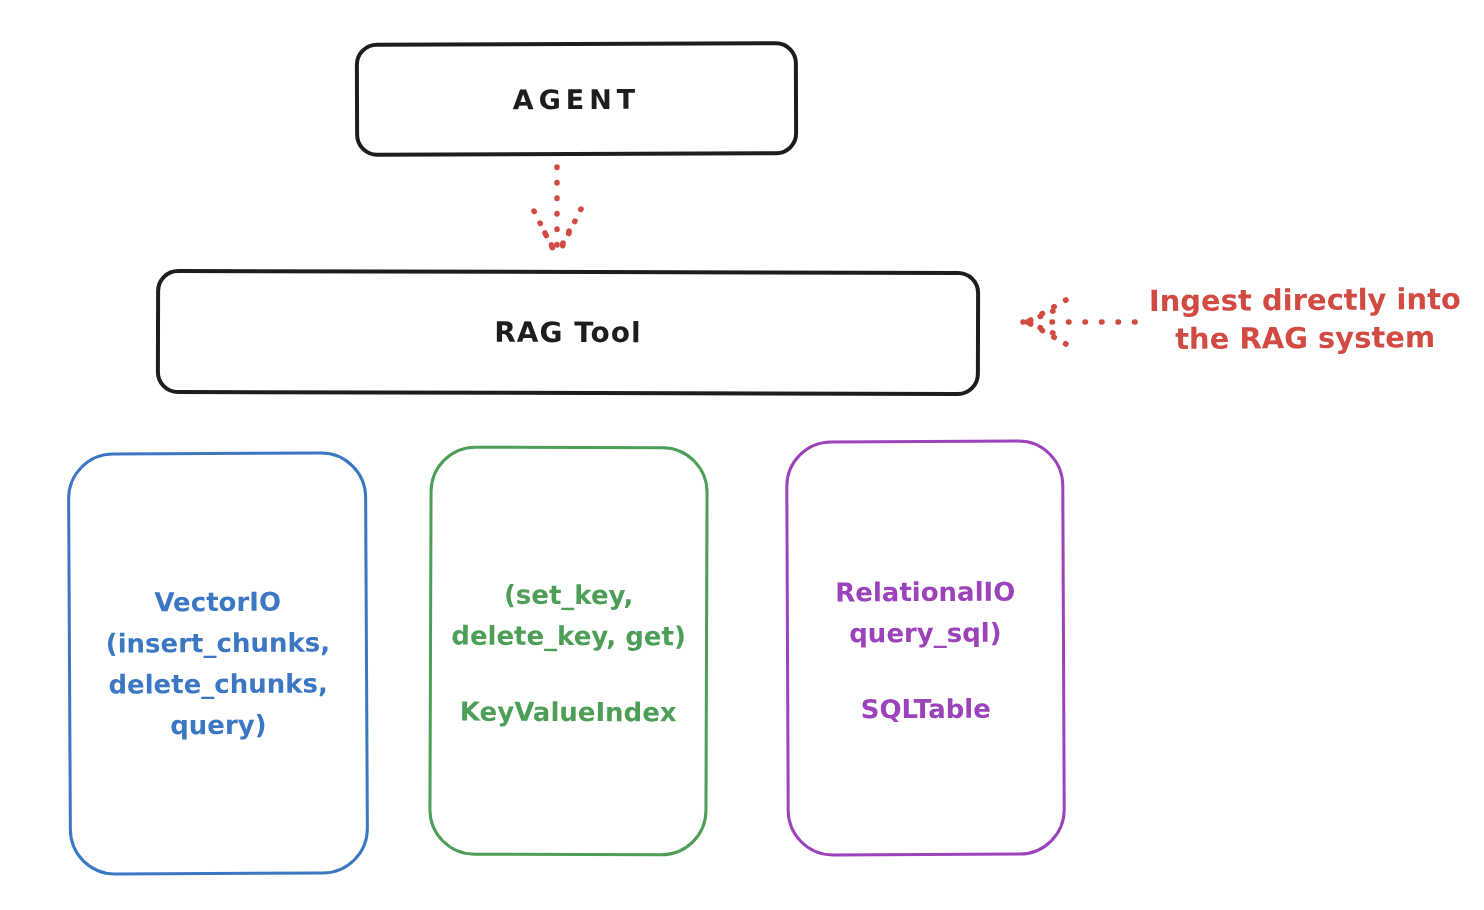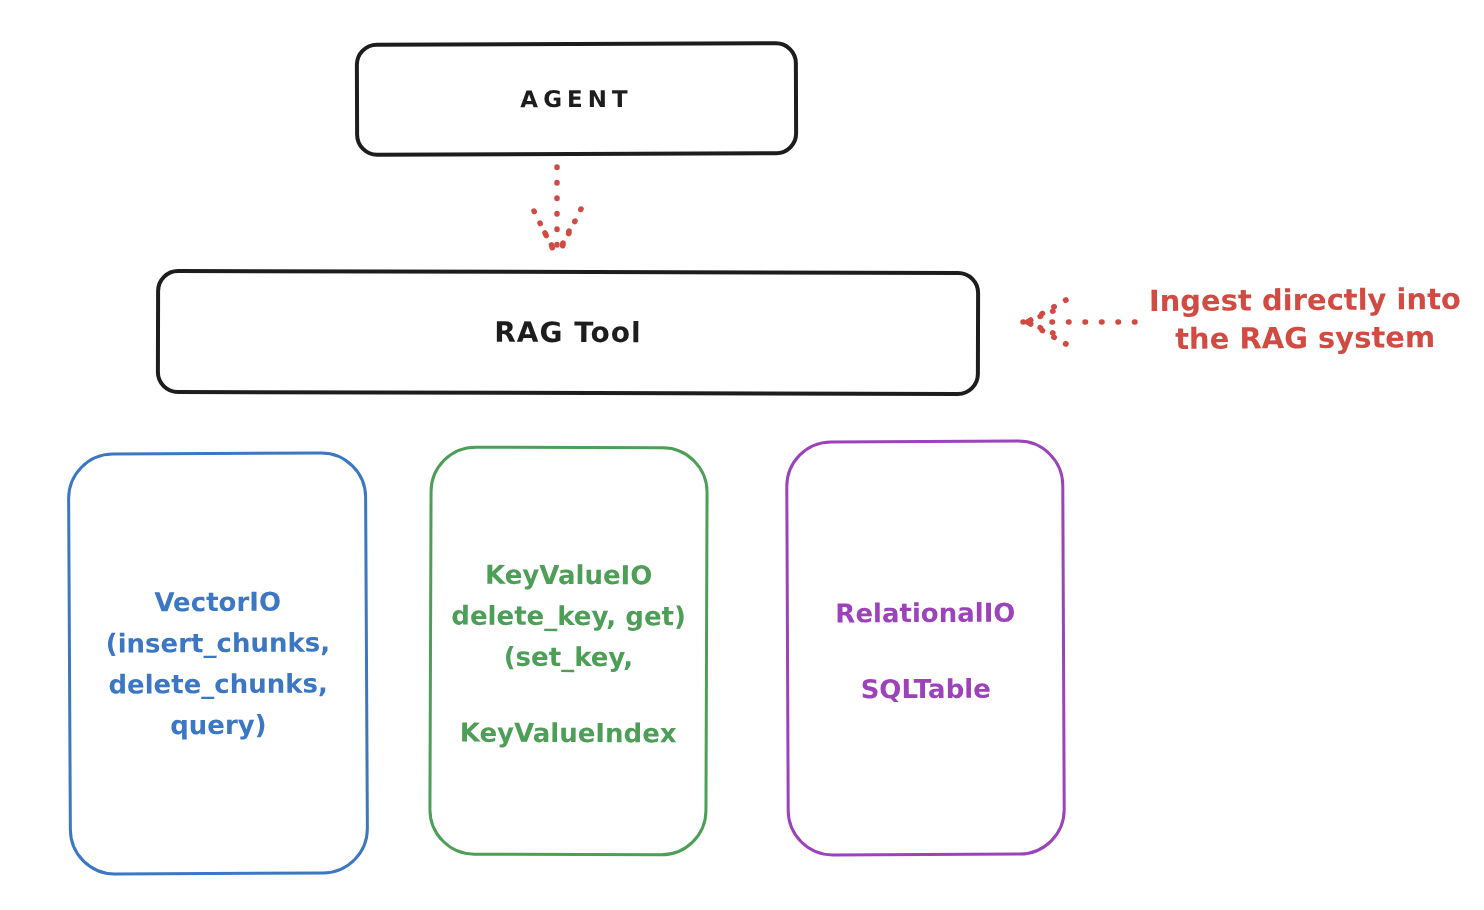--- a/index.html
+++ b/index.html
@@ -29,21 +29,21 @@
     border: 4px solid #1d1d1d;
     border-radius: 22px;
     color: #1d1d1d;
   }
   .agent-box {
     left: 355px; top: 42px;
     width: 443px; height: 114px;
     transform: rotate(-0.2deg);
   }
   .agent-label {
-    font-size: 23px;
+    font-size: 27px;
     font-weight: 700;
     letter-spacing: 5px;
   }
   .rag-box {
     left: 156px; top: 270px;
     width: 824px; height: 125px;
     transform: rotate(0.15deg);
   }
   .rag-label {
     font-size: 28px;
@@ -156,27 +156,27 @@
     <div class="methods">
       <div>VectorIO</div>
       <div>(insert_chunks,</div>
       <div>delete_chunks,</div>
       <div>query)</div>
     </div>
   </div>
 
   <div class="sketch-box io-box box-green">
     <div class="methods">
-      <div>KeyValueIO</div>
+      <div>(set_key,</div>
       <div>delete_key, get)</div>
-      <div>(set_key,</div>
     </div>
     <div class="index-label">KeyValueIndex</div>
   </div>
 
   <div class="sketch-box io-box box-purple">
     <div class="methods">
       <div>RelationalIO</div>
+      <div>query_sql)</div>
     </div>
     <div class="index-label">SQLTable</div>
   </div>
 
 </div>
 
 </body></html>

